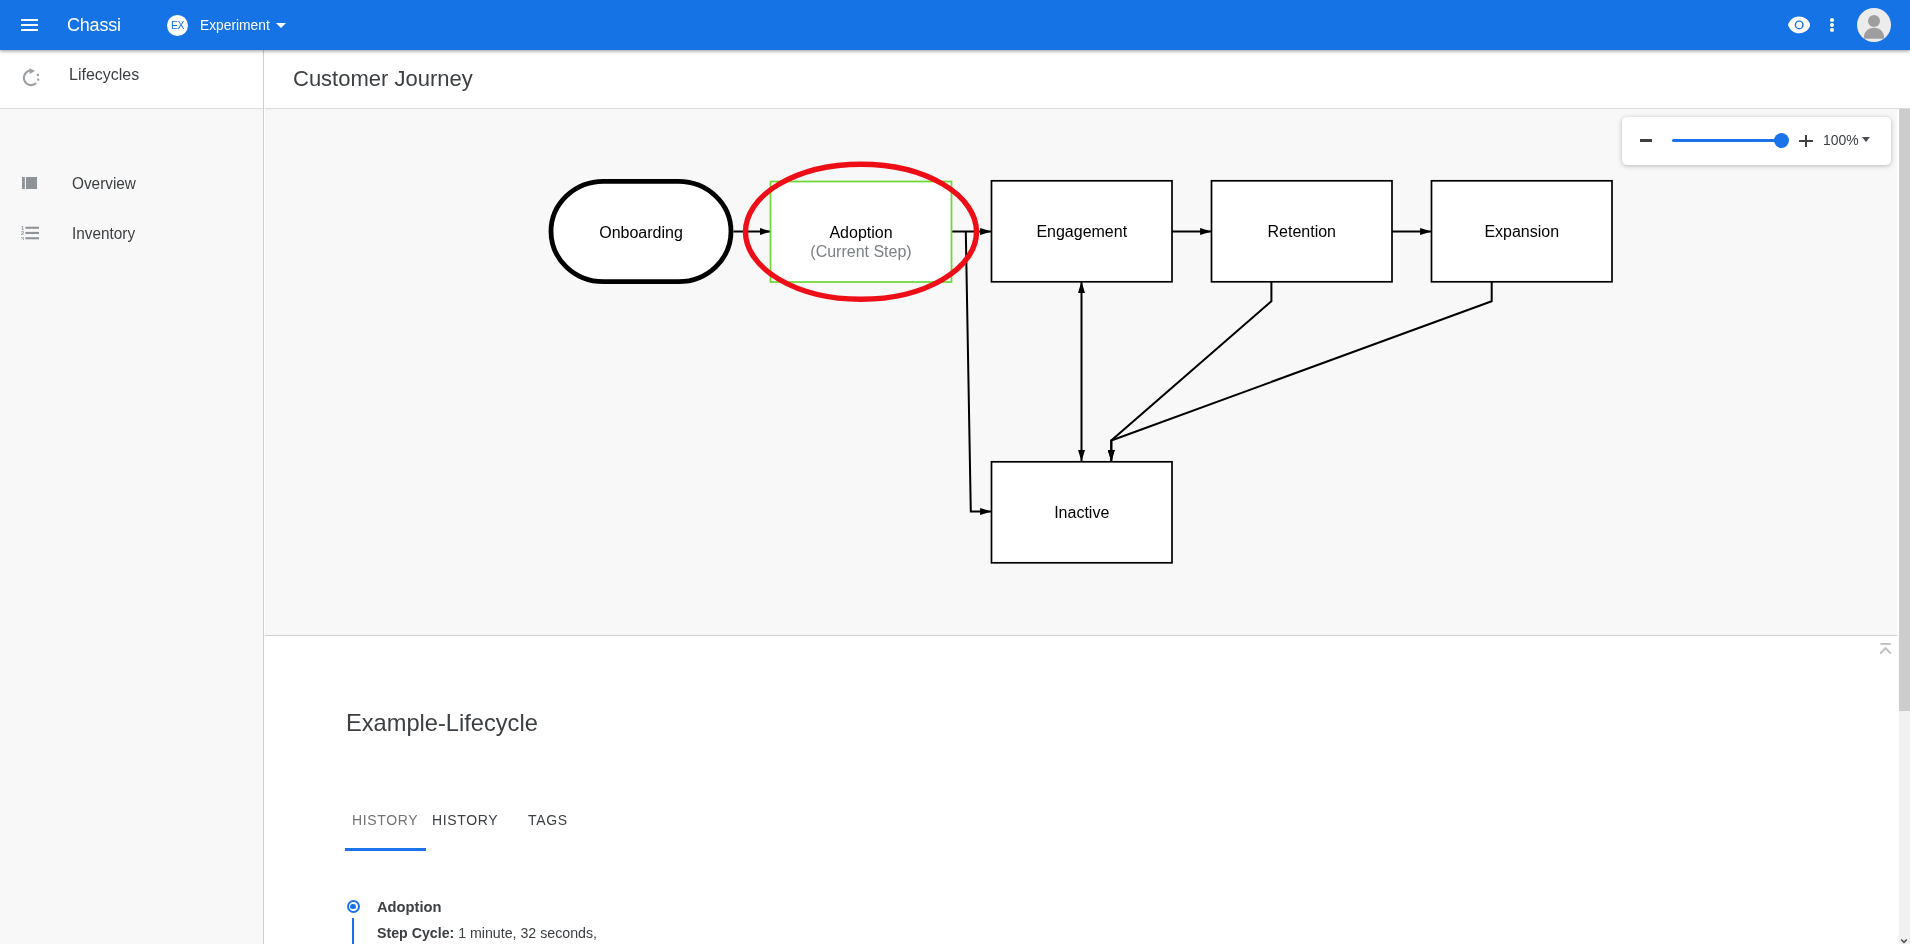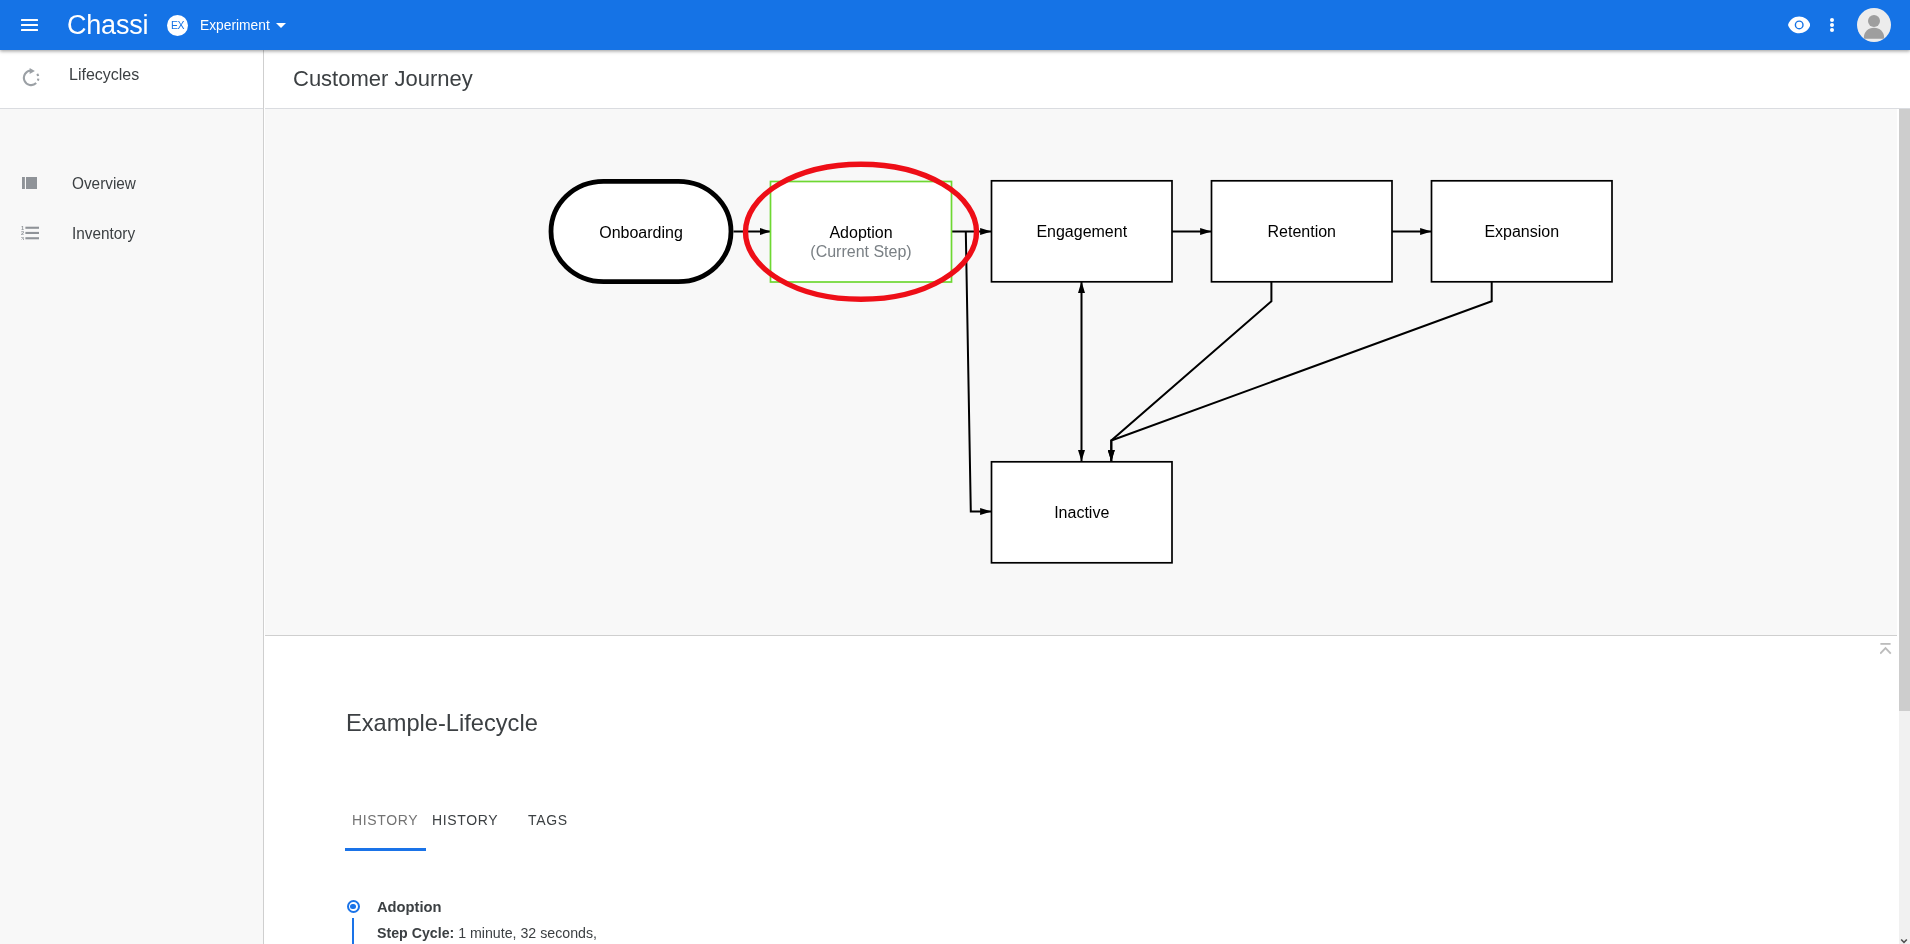--- a/index.html
+++ b/index.html
@@ -16,21 +16,21 @@
   .appbar {
     position: absolute; left:0; top:0; width:1910px; height:50px;
     background:#1573e6; display:flex; align-items:center;
     box-shadow:0 1px 3px rgba(0,0,0,.28), 0 2px 4px rgba(0,0,0,.12); z-index:10;
   }
   .hamburger { width:17px; height:14px; margin-left:21px; position:relative; cursor:pointer; }
   .hamburger span { position:absolute; left:0; width:17px; height:2px; background:#fff; border-radius:.5px; }
   .hamburger span:nth-child(1){ top:1px; }
   .hamburger span:nth-child(2){ top:6px; }
   .hamburger span:nth-child(3){ top:11px; }
-  .brand { margin-left:29px; font-size:27px; color:#fff; letter-spacing:-.2px; }
+  .brand { margin-left:29px; font-size:18px; color:#fff; letter-spacing:-.2px; }
   .exbadge { position:absolute; left:167px; top:15px; width:21px; height:21px; border-radius:50%; background:#fff;
              display:flex; align-items:center; justify-content:center;
              font-size:10.5px; color:#1573e6; font-weight:500; letter-spacing:-.5px; padding-bottom:1px;}
   .expname { position:absolute; left:200px; top:15.5px; font-size:15.5px; color:#fff;
              transform:scaleX(.89); transform-origin:left center; }
   .caret-down { position:absolute; left:276px; top:22.5px; width:0;height:0;border-left:5.2px solid transparent;border-right:5.2px solid transparent;border-top:5.3px solid #fff; }
   .appbar-right { position:absolute; right:0; top:0; height:50px; }
   .eye-icon { position:absolute; left:-122.3px; top:16px; width:22.4px;height:17.8px; }
   .kebab { position:absolute; left:-80.5px; top:17.8px; width:4px; display:flex; flex-direction:column; gap:1.1px; align-items:center; }
   .kebab i { width:4px;height:4px;border-radius:50%;background:#fff;display:block; }
@@ -208,20 +208,30 @@
         <text x="816.75" y="128.3" text-anchor="middle" font-family="Liberation Sans, sans-serif" font-size="16" fill="#000">Engagement</text>
         <rect x="946.5" y="71.8" width="180.5" height="101" fill="#fff" stroke="#000000" stroke-width="1.7"></rect>
         <text x="1036.75" y="128.3" text-anchor="middle" font-family="Liberation Sans, sans-serif" font-size="16" fill="#000">Retention</text>
         <rect x="1166.5" y="71.8" width="180.5" height="101" fill="#fff" stroke="#000000" stroke-width="1.7"></rect>
         <text x="1256.75" y="128.3" text-anchor="middle" font-family="Liberation Sans, sans-serif" font-size="16" fill="#000">Expansion</text>
         <rect x="726.5" y="352.8" width="180.5" height="101" fill="#fff" stroke="#000000" stroke-width="1.7"></rect>
         <text x="816.75" y="409.3" text-anchor="middle" font-family="Liberation Sans, sans-serif" font-size="16" fill="#000">Inactive</text>
       </svg>
   </div>
 
+  <div class="zoombar">
+    <div class="zm-minus">−</div>
+    <div class="zm-slider">
+      <div class="zm-track"></div>
+        <div class="zm-thumb"></div>
+    </div>
+    <div class="zm-plus">+</div>
+    <div class="zm-val">100%</div>
+    <div class="zm-caret"></div>
+  </div>
 
   <div class="bottom">
     <div class="collapse-btn">
       <svg width="14" height="14" viewBox="0 0 14 14">
           <g stroke="#bcbcbc" stroke-width="1.8" fill="none" stroke-linecap="butt" stroke-linejoin="miter">
             <path d="M0.4,1.9 H10.6"></path>
           </g>
           <g stroke="#bcbcbc" stroke-width="1.9" fill="none" stroke-linecap="butt" stroke-linejoin="miter">
             <path d="M0.2,11.7 L5.5,6.2 L10.8,11.7"></path>
           </g>

